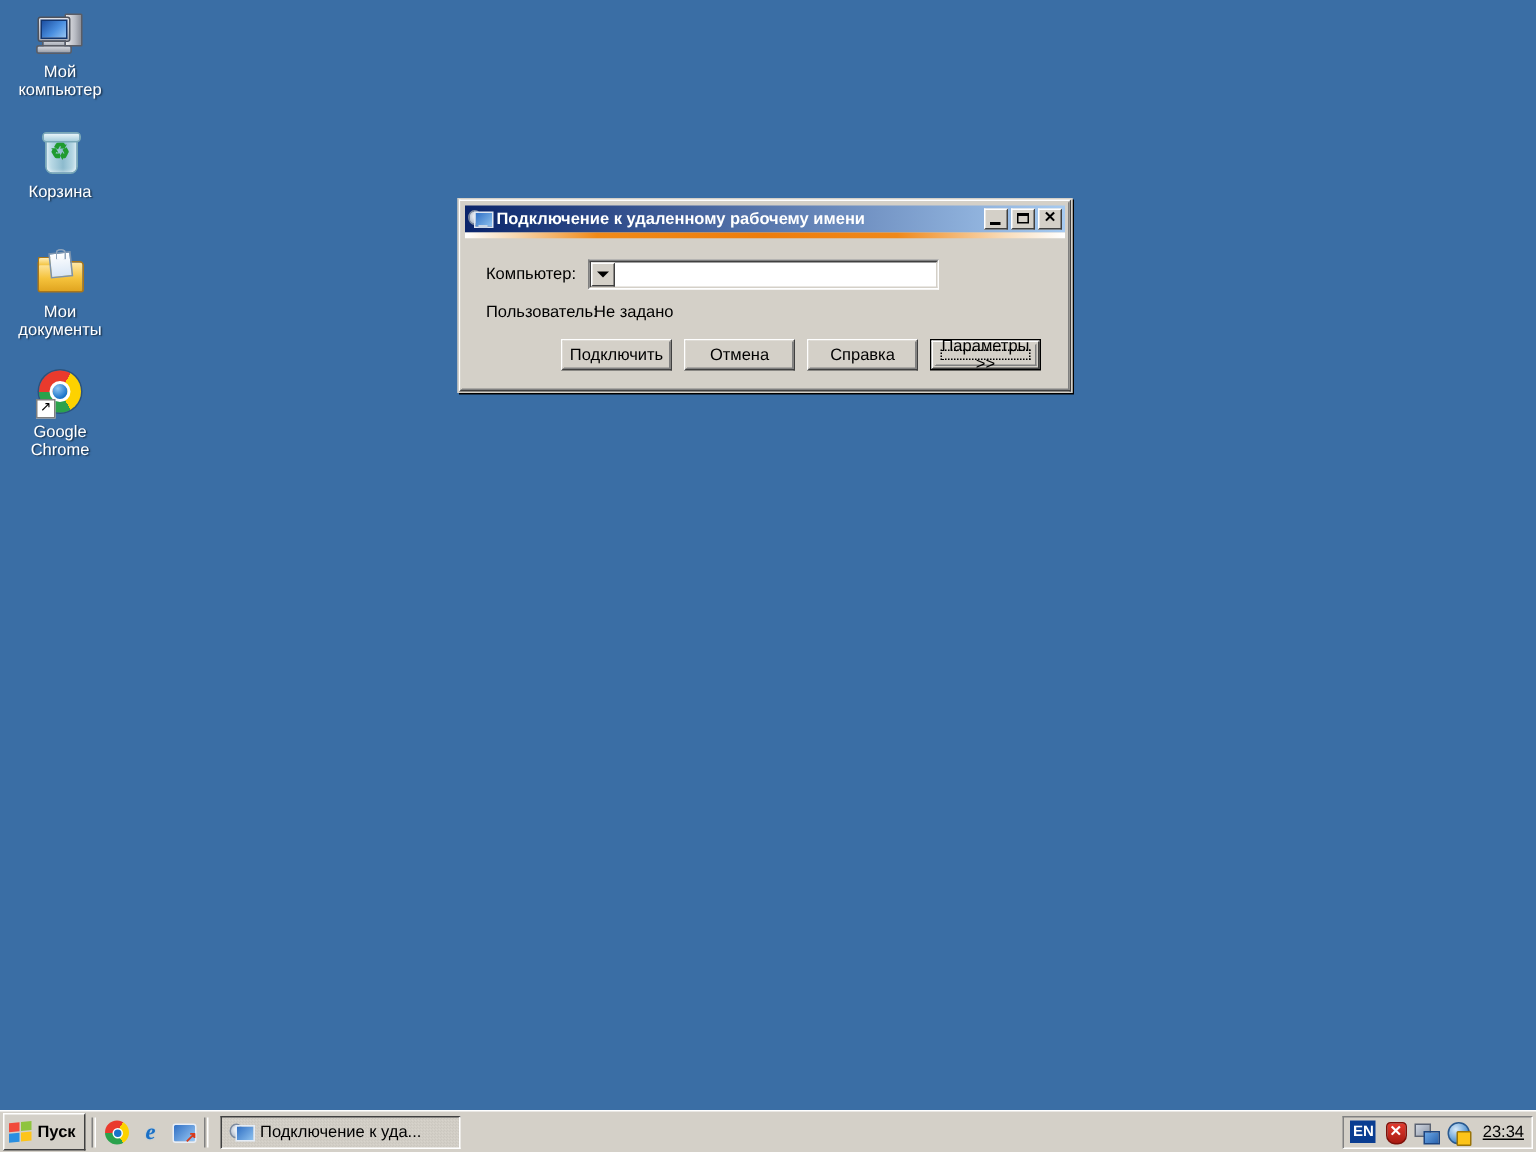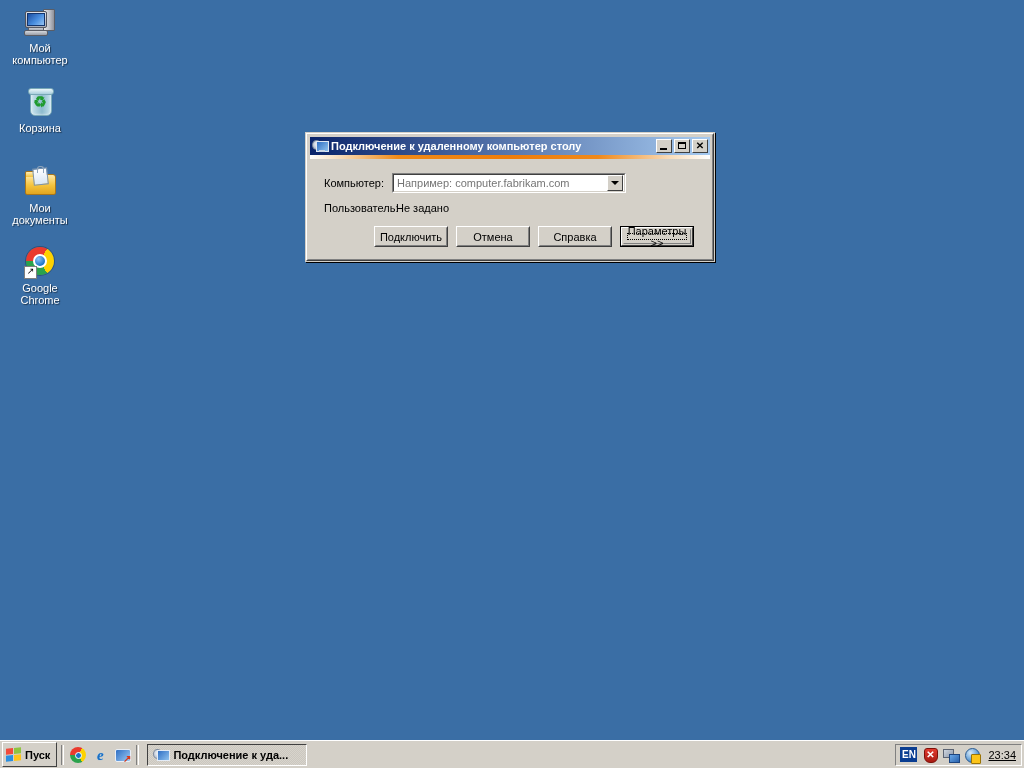--- a/index.html
+++ b/index.html
@@ -667,21 +667,21 @@
   .taskbtn {
     height: 22px;
     min-width: 160px;
     max-width: 160px;
     display: flex;
     align-items: center;
     gap: 4px;
     padding: 0 5px;
     box-sizing: border-box;
     font-size: 11px;
-    font-weight: bold;
+    font-weight: normal;
     color: #000;
     cursor: default;
     background:
       repeating-conic-gradient(#d8d4cc 0% 25%, #cbc7bf 0% 50%) 0 0/2px 2px;
     border-top: 1px solid #404040;
     border-left: 1px solid #404040;
     border-right: 1px solid #ffffff;
     border-bottom: 1px solid #ffffff;
   }
   .taskbtn .tbicon {
@@ -837,21 +837,21 @@
   <div id="rdp-window">
     <div class="win-outer">
       <div class="win-inner">
 
         <div class="titlebar">
           <span class="ticon">
             <span class="tdish"></span>
             <span class="tmon"></span>
             <span class="tstand"></span>
           </span>
-          <span class="ttext">Подключение к удаленному компьютер столу</span>
+          <span class="ttext">Подключение к удаленному рабочему имени</span>
           <span class="tbtns">
             <span class="tbtn">
               <span class="gl gl-min"></span>
             </span>
             <span class="tbtn">
               <span class="gl gl-max"></span>
             </span>
             <span class="tbtn">
               <span class="gl gl-close">✕</span>
             </span>
@@ -860,21 +860,20 @@
 
         <div class="banner-stripe"></div>
         <div class="banner-gap"></div>
 
         <div class="dlg-body">
 
           <div class="row-computer">
             <span class="lbl lbl-computer">Компьютер:</span>
             <span class="combo">
               <span class="combo-in">
-                <input class="combo-text" type="text" value="" placeholder="Например: computer.fabrikam.com" style="">
                 <span class="combo-arrow"></span>
               </span>
             </span>
           </div>
 
           <div class="row-user">
             <span class="lbl lbl-user">Пользователь:</span>
             <span class="val-user">Не задано</span>
           </div>
 

